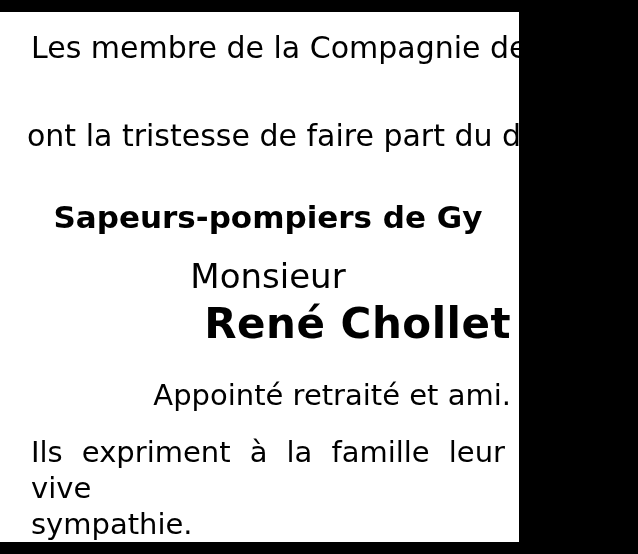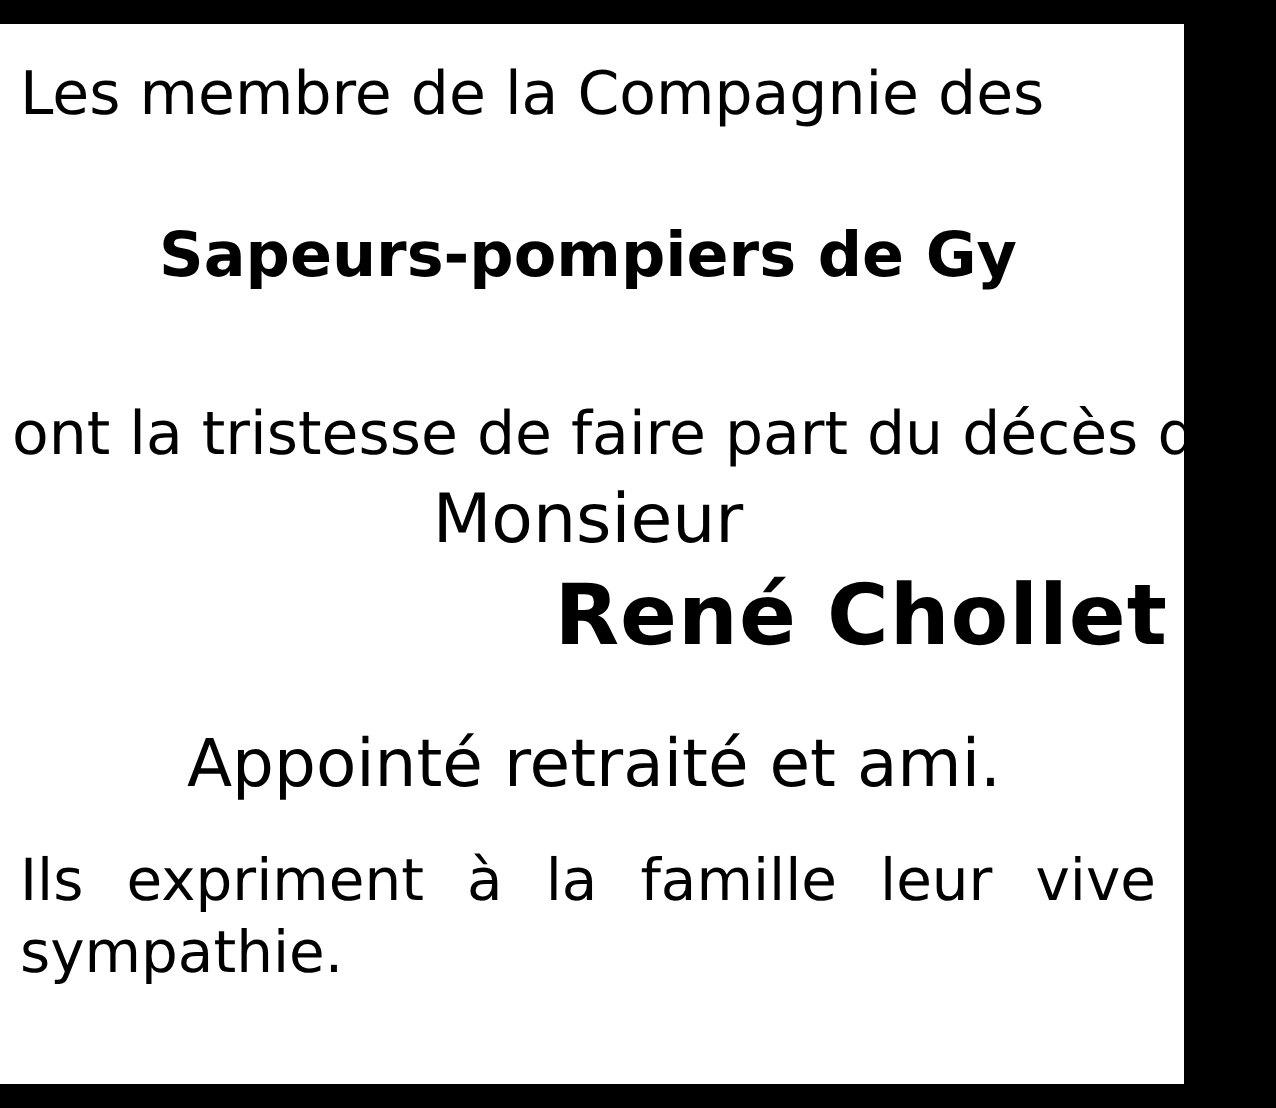--- a/index.html
+++ b/index.html
@@ -10,25 +10,25 @@
     width: 638px;
     height: 554px;
     background: #000000;
     font-family: "DejaVu Sans", sans-serif;
     overflow: hidden;
   }
   .notice {
     position: absolute;
     left: 0;
     top: 12px;
-    width: 592px;
+    width: 519px;
     height: 530px;
     background: #ffffff;
     box-sizing: border-box;
-    padding: 20px 8px 0 4px;
+    padding: 20px 8px 0 25px;
   }
   .line {
     color: #000000;
     line-height: 1.08;
     white-space: nowrap;
   }
   .l-intro {
     font-size: 30px;
     text-align: left;
     margin: 0 0 0 6px;
@@ -40,32 +40,32 @@
     margin-top: 48px;
   }
   .l-sorrow {
     font-size: 30px;
     text-align: left;
     margin: 56px 0 0 2px;
   }
   .l-title {
     font-size: 34px;
     text-align: center;
-    margin-top: 8px;
+    margin-top: 24px;
   }
   .l-name {
     font-size: 42px;
     font-weight: bold;
     text-align: right;
     margin-top: 6px;
     letter-spacing: 0.5px;
   }
   .l-role {
-    font-size: 33px;
-    text-align: center;
+    font-size: 29px;
+    text-align: right;
     margin: 34px 0 0 6px;
   }
   .l-sympathy {
     font-size: 29px;
     text-align: justify;
     text-align-last: justify;
     margin: 22px 6px 0 6px;
     white-space: normal;
     line-height: 1.25;
   }
@@ -73,22 +73,22 @@
     display: block;
     text-align: right;
     text-align-last: left;
   }
 </style>
 </head>
 <body>
 
 <div class="notice">
   <div class="line l-intro">Les membre de la Compagnie des</div>
+  <div class="line l-sorrow">ont la tristesse de faire part du décès de</div>
   <div class="line l-company">Sapeurs-pompiers de Gy</div>
-  <div class="line l-sorrow">ont la tristesse de faire part du décès de</div>
   <div class="line l-title">Monsieur</div>
   <div class="line l-name">René Chollet</div>
   <div class="line l-role">Appointé retraité et ami.</div>
   <div class="l-sympathy">
     <span>Ils expriment à la famille leur vive</span>
     <span class="last">sympathie.</span>
   </div>
 </div>
 
 </body></html>

